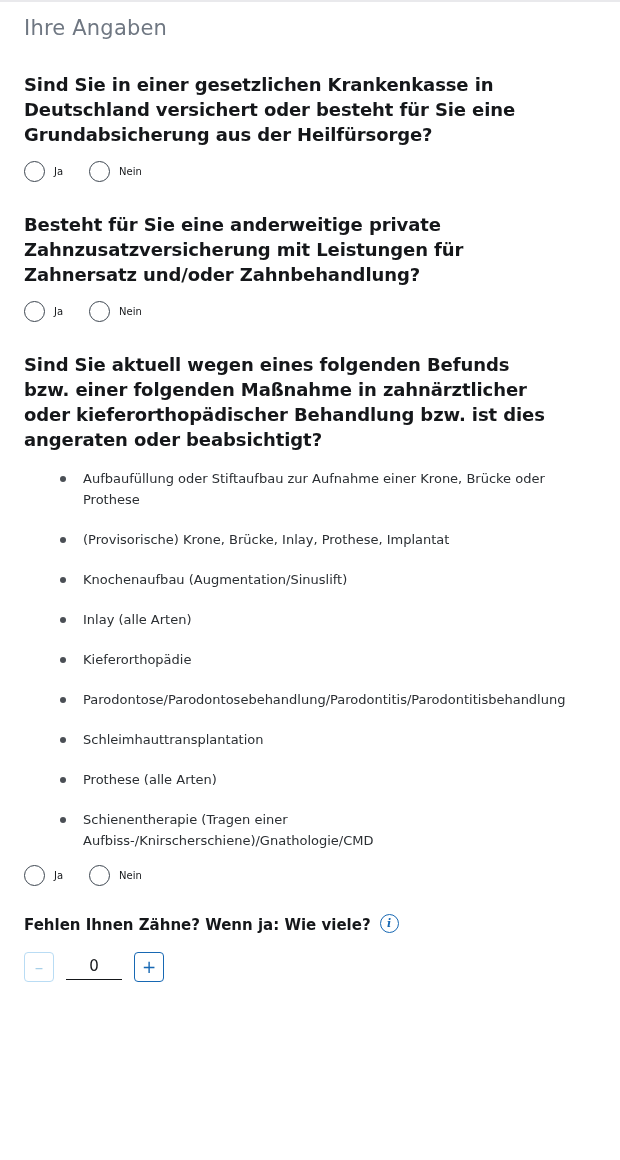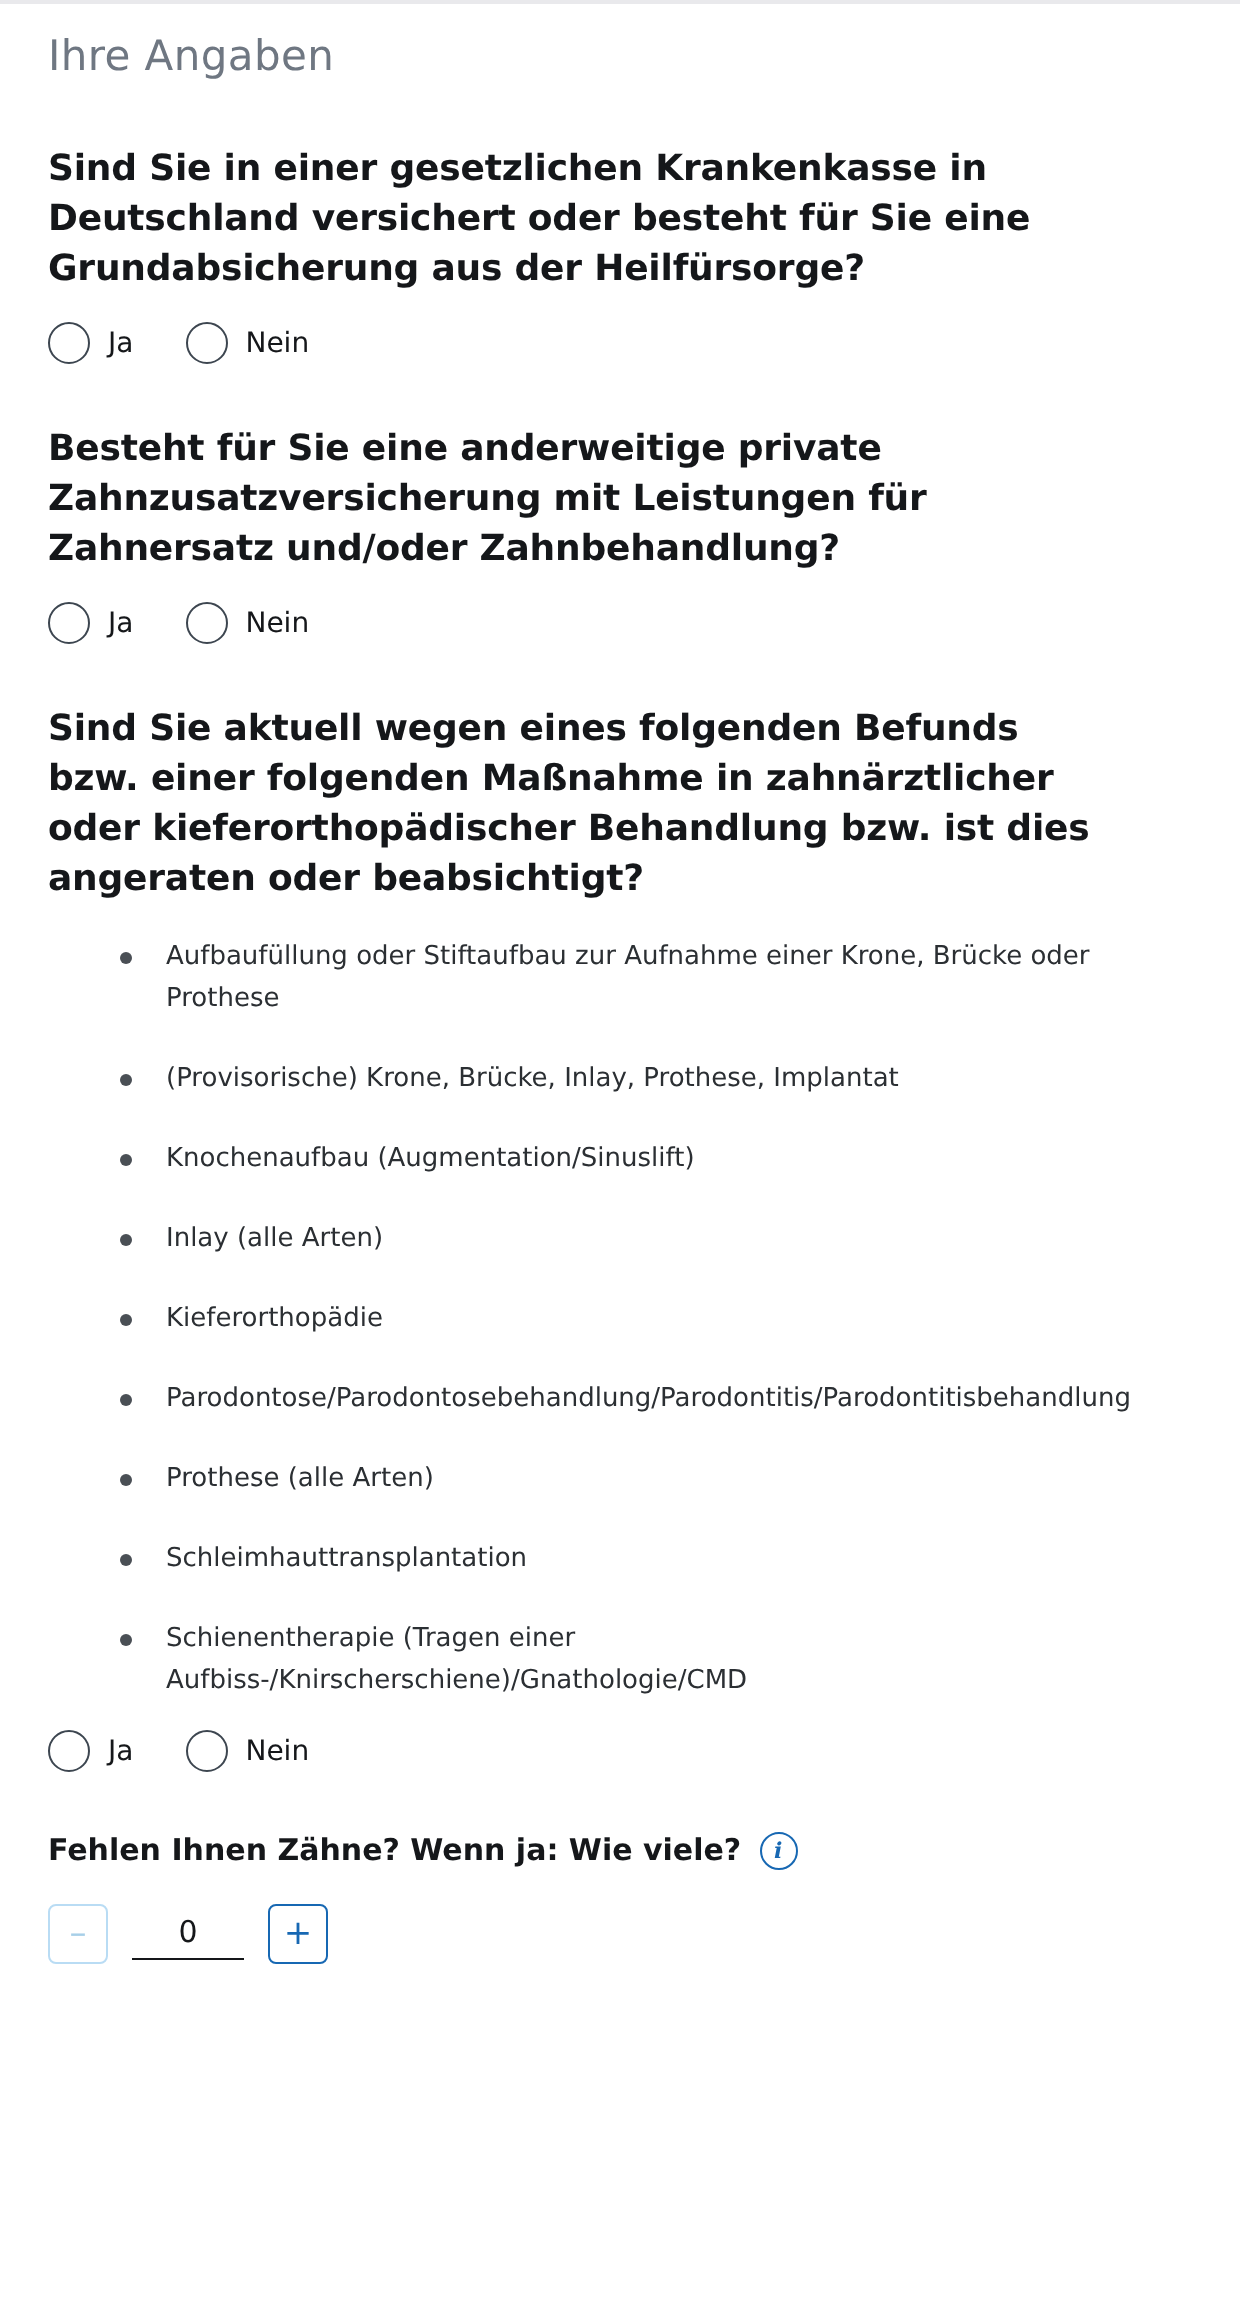--- a/index.html
+++ b/index.html
@@ -65,21 +65,21 @@
     width: 21px;
     height: 21px;
     border-radius: 50%;
     border: 1.6px solid #3d4650;
     box-sizing: border-box;
     background: #fff;
     flex: none;
   }
   .radio-label {
     margin-left: 9px;
-    font-size: 14px;
+    font-size: 10px;
     color: #15171a;
     line-height: 20px;
   }
   ul.bullets {
     list-style: none;
     margin: 16px 0 0 0;
     padding: 0 0 0 36px;
   }
   ul.bullets li {
     position: relative;
@@ -101,21 +101,21 @@
     width: 6px;
     height: 6px;
     border-radius: 50%;
     background: #4a4f55;
   }
   .teeth-block {
     margin-top: 28px;
   }
   .teeth-label-row {
     display: flex;
-    align-items: center;
+    align-items: flex-start;
     font-size: 15px;
     font-weight: 700;
     color: #15171a;
     line-height: 22px;
   }
   .info-icon {
     display: inline-flex;
     align-items: center;
     justify-content: center;
     width: 17px;
@@ -212,22 +212,22 @@
 
   <div class="question">
     <div class="question-text">Sind Sie aktuell wegen eines folgenden Befunds bzw. einer folgenden Maßnahme in zahnärztlicher oder kieferorthopädischer Behandlung bzw. ist dies angeraten oder beabsichtigt?</div>
     <ul class="bullets">
       <li>Aufbaufüllung oder Stiftaufbau zur Aufnahme einer Krone, Brücke oder Prothese</li>
       <li>(Provisorische) Krone, Brücke, Inlay, Prothese, Implantat</li>
       <li>Knochenaufbau (Augmentation/Sinuslift)</li>
       <li>Inlay (alle Arten)</li>
       <li>Kieferorthopädie</li>
       <li>Parodontose/Parodontosebehandlung/Parodontitis/Parodontitisbehandlung</li>
+      <li>Schleimhauttransplantation</li>
       <li>Prothese (alle Arten)</li>
-      <li>Schleimhauttransplantation</li>
       <li>Schienentherapie (Tragen einer Aufbiss-/Knirscherschiene)/Gnathologie/CMD</li>
     </ul>
     <div class="radio-row">
       <label class="radio-option">
         <span class="radio-circle"></span>
         <span class="radio-label">Ja</span>
       </label>
       <label class="radio-option">
         <span class="radio-circle"></span>
         <span class="radio-label">Nein</span>

